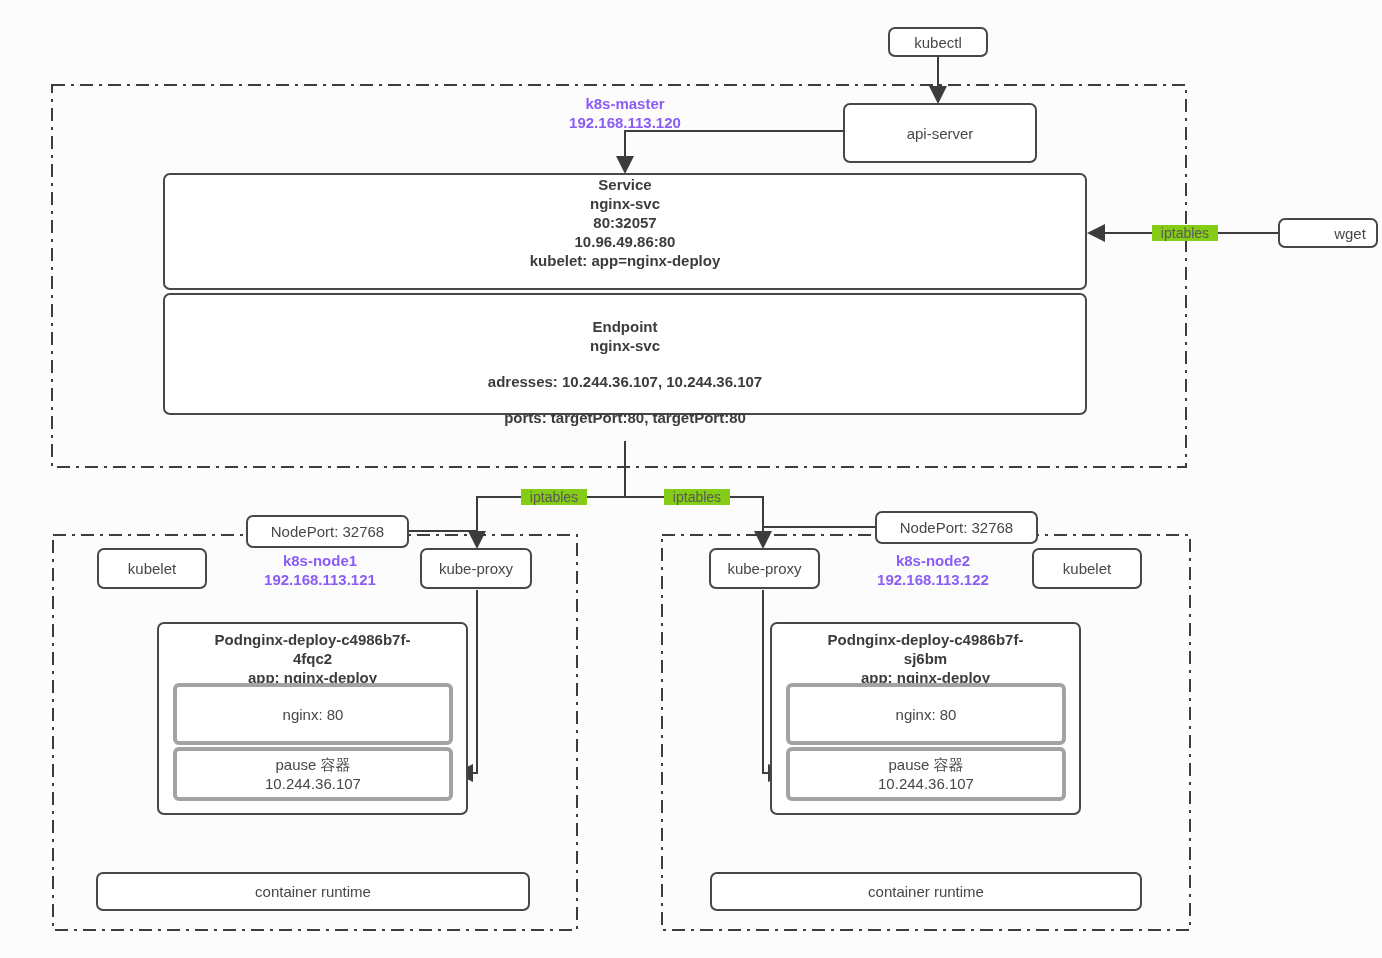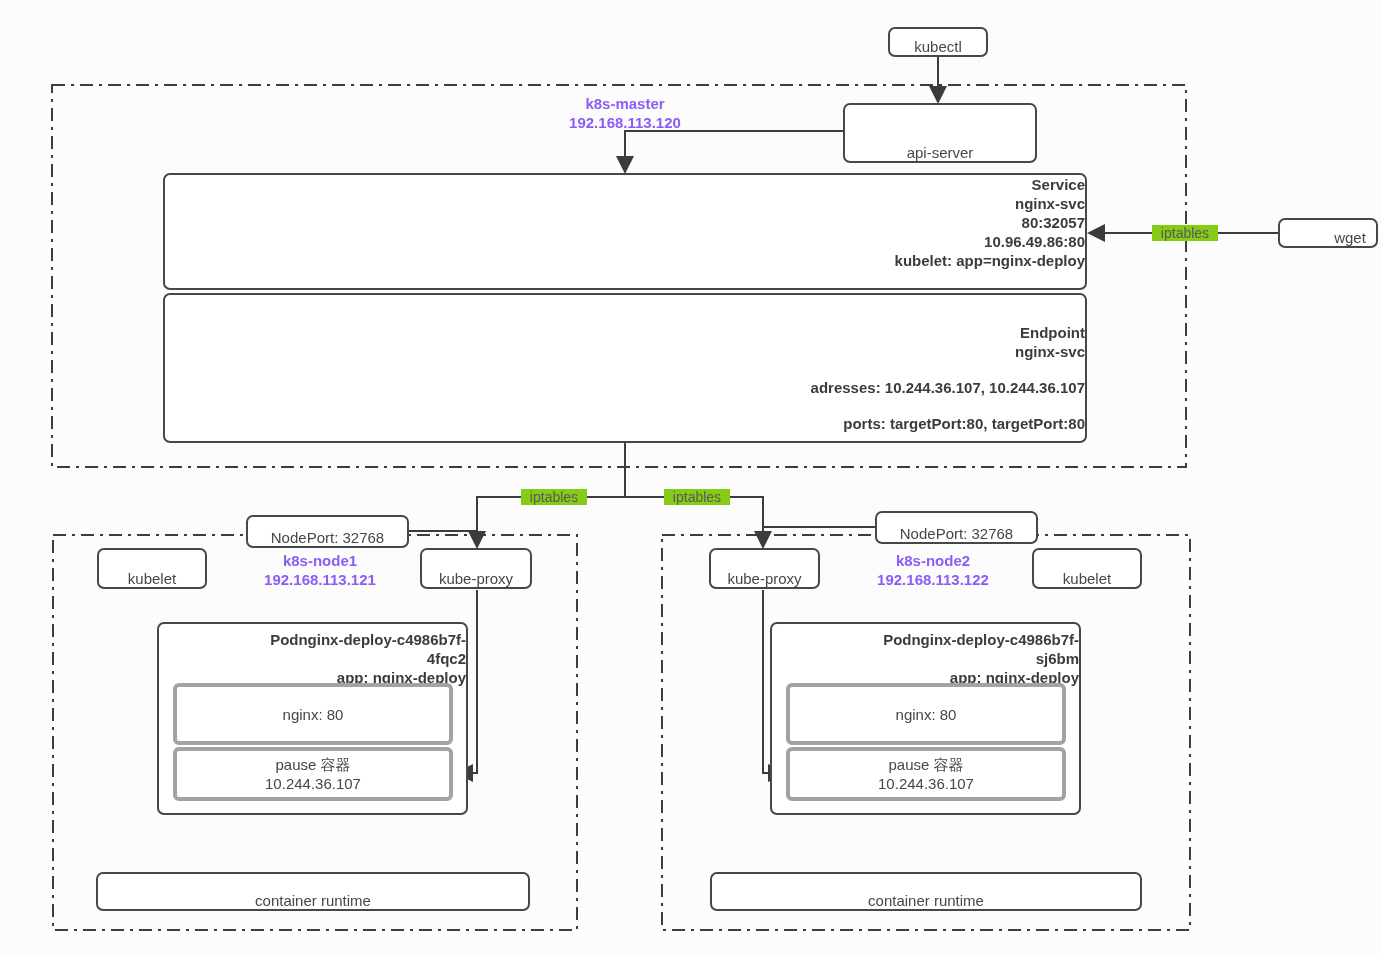--- a/index.html
+++ b/index.html
@@ -3,21 +3,21 @@
 <meta charset="utf-8">
 <style>
   html,body{margin:0;padding:0;background:#fcfcfc;}
   #stage{
     position:relative;width:1382px;height:958px;background:#fcfcfc;overflow:hidden;
     font-family:"Liberation Sans","DejaVu Sans",sans-serif;color:#3f3f3f;
   }
   #wires{position:absolute;left:0;top:0;width:1382px;height:958px;z-index:0;}
   .box{
     position:absolute;z-index:2;background:#ffffff;border:2px solid #474747;
-    border-radius:7px;display:flex;align-items:flex-end;justify-content:center;
+    border-radius:7px;display:flex;align-items:center;justify-content:center;
     font-size:15px;color:#474747;box-sizing:border-box;text-align:center;
   }
   .multi{flex-direction:column;justify-content:flex-start;}
   .bold{font-weight:700;color:#3c3c3c;}
   .freelabel{
     position:absolute;z-index:3;text-align:center;font-weight:700;color:#8b5cf6;
     font-size:15px;line-height:19px;
   }
   .wirelabel{
     position:absolute;z-index:3;background:#84cc16;color:#595959;font-size:14px;
@@ -83,21 +83,21 @@
   </div>
 
   <div class="box multi bold" style="left:163px;top:173px;width:924px;height:117px;padding-top:0;">
     <div class="svcline">Service</div>
     <div class="svcline">nginx-svc</div>
     <div class="svcline">80:32057</div>
     <div class="svcline">10.96.49.86:80</div>
     <div class="svcline">kubelet: app=nginx-deploy</div>
   </div>
 
-  <div class="box multi bold" style="left:163px;top:293px;width:924px;height:150px;padding-top:28px;">
+  <div class="box multi bold" style="left:163px;top:293px;width:924px;height:122px;padding-top:22px;">
     <div class="svcline">Endpoint</div>
     <div class="svcline">nginx-svc</div>
     <div class="svcline gap17">adresses: 10.244.36.107, 10.244.36.107</div>
     <div class="svcline gap17">ports: targetPort:80, targetPort:80</div>
   </div>
 
   <div class="wirelabel" style="left:1152px;top:225px;width:60px;">iptables</div>
   <div class="wirelabel" style="left:521px;top:489px;width:60px;">iptables</div>
   <div class="wirelabel" style="left:664px;top:489px;width:60px;">iptables</div>
 

